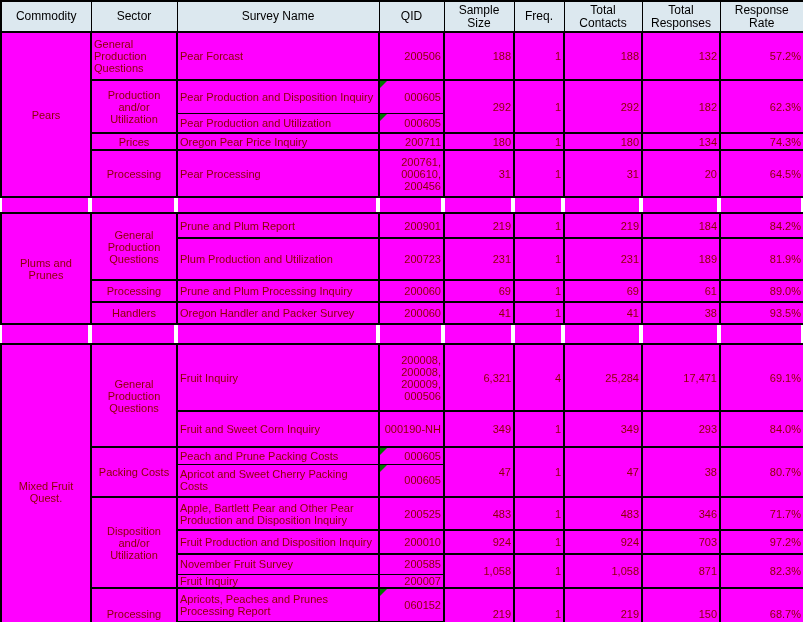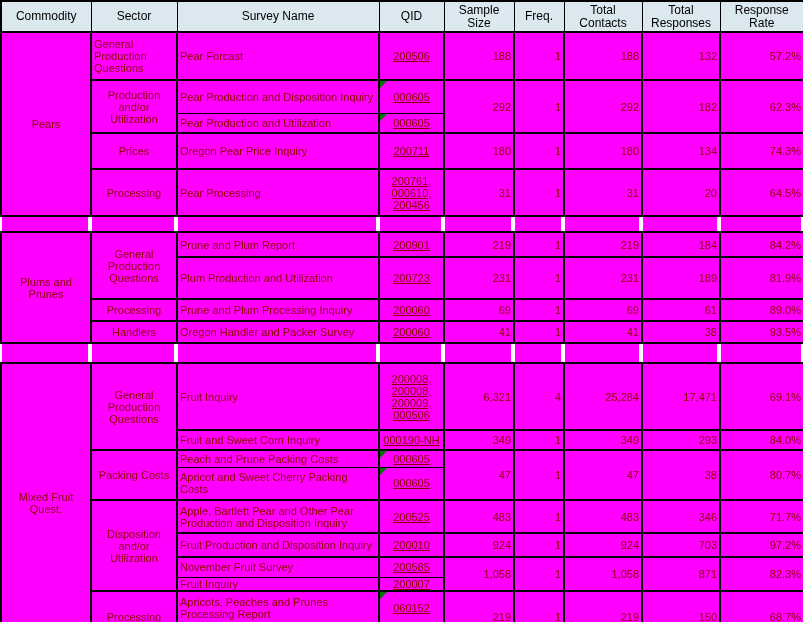--- a/index.html
+++ b/index.html
@@ -10,21 +10,21 @@
   .hdrT{border:2px solid var(--border-color,#000);border-bottom:none;}
   .hdrT td{background:var(--header-bg,#dce8ef);border:1px solid var(--border-color,#000);border-bottom:none;
            color:#000;font-size:12px;line-height:13px;text-align:center;padding:1px 2px;}
   .secT{border:2px solid var(--border-color,#000);}
   .secT td{background:var(--cell-bg,#ff00ff);color:var(--text-color,#8b0000);font-size:11px;line-height:12px;
            border:1px solid var(--border-color,#000);border-left-width:2px;border-right-width:2px;padding:0 2px;}
   .secT td.bt2{border-top-width:2px;}
   .com,.sec{text-align:center;}
   .tl{text-align:left;vertical-align:top;}
   .svy{text-align:left;}
-  .qid{text-align:center;position:relative;padding:0 1px;text-decoration:underline;}
+  .qid{text-align:right;position:relative;padding:0 1px;}
   .num{text-align:right;padding-right:9px;}
   .rate{text-align:right;padding-right:4px;}
   .flag{position:absolute;top:0;left:0;width:0;height:0;
         border-top:7px solid var(--flag-color,#007600);border-right:7px solid transparent;}
   .spacer{display:flex;width:803px;background:#ffffff;}
   .sp{background:var(--cell-bg,#ff00ff);margin:0 2px;height:100%;}
 </style>
 </head>
 <body>
 
@@ -88,21 +88,21 @@
       <td class="num bt2" rowspan="2">292</td>
       <td class="num bt2" rowspan="2">1</td>
       <td class="num bt2" rowspan="2">292</td>
       <td class="num bt2" rowspan="2">182</td>
       <td class="rate bt2" rowspan="2">62.3%</td>
     </tr>
     <tr style="height:20px">
       <td class="svy">Pear Production and Utilization</td>
       <td class="qid"><span class="flag"></span><span>000605</span></td>
     </tr>
-    <tr style="height:36px">
+    <tr style="height:17px">
       <td class="sec bt2">Prices</td>
       <td class="svy bt2">Oregon Pear Price Inquiry</td>
       <td class="qid bt2">200711</td>
       <td class="num bt2">180</td>
       <td class="num bt2">1</td>
       <td class="num bt2">180</td>
       <td class="num bt2">134</td>
       <td class="rate bt2">74.3%</td>
     </tr>
     <tr style="height:47px">
@@ -215,21 +215,21 @@
       <td class="com bt2" rowspan="10">Mixed Fruit Quest.</td>
       <td class="sec bt2" rowspan="2">General Production Questions</td>
       <td class="svy bt2">Fruit Inquiry</td>
       <td class="qid bt2">200008, 200008, 200009, 000506</td>
       <td class="num bt2">6,321</td>
       <td class="num bt2">4</td>
       <td class="num bt2">25,284</td>
       <td class="num bt2">17,471</td>
       <td class="rate bt2">69.1%</td>
     </tr>
-    <tr style="height:20px">
+    <tr style="height:36px">
       <td class="svy bt2">Fruit and Sweet Corn Inquiry</td>
       <td class="qid bt2">000190-NH</td>
       <td class="num bt2">349</td>
       <td class="num bt2">1</td>
       <td class="num bt2">349</td>
       <td class="num bt2">293</td>
       <td class="rate bt2">84.0%</td>
     </tr>
     <tr style="height:17px">
       <td class="sec bt2" rowspan="2">Packing Costs</td>

